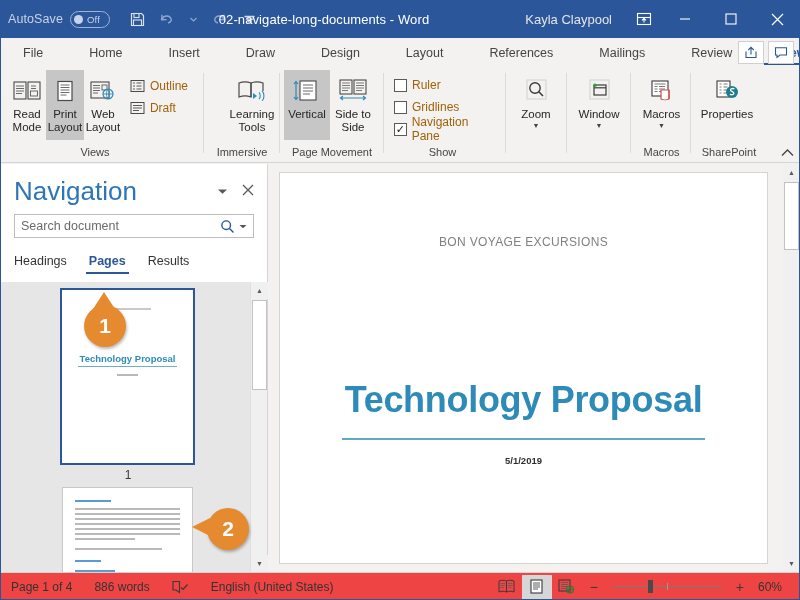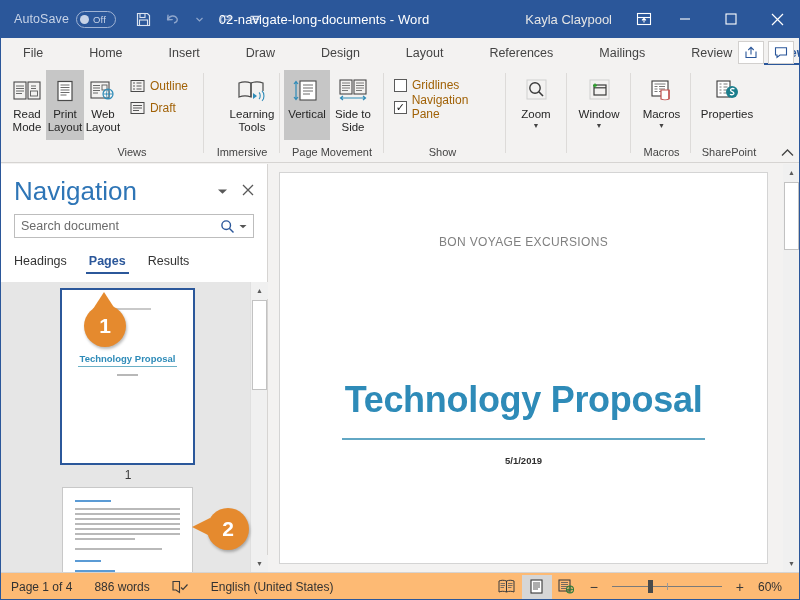--- a/index.html
+++ b/index.html
@@ -15,21 +15,21 @@
     background: #f3f2f1;
   }
 
   
   .titlebar {
     position: absolute; top: 0; left: 0;
     width: 800px; height: 38px;
     background: #2b579a;
     display: flex; align-items: center;
   }
-  .qat { display: flex; align-items: center; height: 38px; padding-left: 14px; gap: 0px; justify-content: flex-end; }
+  .qat { display: flex; align-items: center; height: 38px; padding-left: 8px; gap: 0px; justify-content: flex-end; }
   .autosave-label {
     color: #c7d3e7; font-size: 12.5px; margin-right: 7px; letter-spacing: .1px;
   }
   .toggle {
     width: 40px; height: 17px; border-radius: 9px;
     border: 1px solid #9fb3d4;
     display: flex; align-items: center; padding: 0 2px;
     margin-right: 12px;
   }
   .toggle .knob {
@@ -280,21 +280,21 @@
     text-align: center; font-size: 9.5px; font-weight: bold; color: #2f2f2f;
   }
   .doc-scroll {
     position: absolute; right: 0; top: 0; width: 17px; height: 408px;
     background: #f0f0f0;
   }
 
   
   .statusbar {
     position: absolute; left: 0; top: 572px; width: 800px; height: 28px;
-    background: #fdba74; border-top: 1px solid #d6d4d2;
+    background: #ef4444; border-top: 1px solid #d6d4d2;
     display: flex; align-items: center;
   }
   .sb-item { font-size: 12px; color: #333; padding: 0 11px; display: flex; align-items: center; }
   .sb-right { position: absolute; right: 0; display: flex; align-items: center; height: 28px; }
   .viewbtn {
     width: 30px; height: 24px; display: flex; align-items: center; justify-content: center;
   }
   .viewbtn.active { background: #d6d6d6; }
   .zoom-slider {
     display: flex; align-items: center; gap: 0px; margin: 0 6px; position: relative;
@@ -464,21 +464,21 @@
           </div>
           <div class="smallbtn">
             <svg width="15" height="14" viewBox="0 0 15 14">
                 <rect x="1" y="1.5" width="13" height="11" fill="none" stroke="#4a4a4a" stroke-width="1"></rect>
                 <path d="M3 4.5h9M3 7h9M3 9.5h6" stroke="#5a5a5a" stroke-width="1"></path>
               </svg>
             <span class="sl">Draft</span>
           </div>
         </div>
       </div>
-      <div class="glabel" style="width:190px;margin-left:37px;">Views</div>
+      <div class="glabel" style="width:190px;">Views</div>
     </div>
     <div class="sep" style="left:203px;"></div>
 
     <div class="rgroup" style="left:207px; width:70px;">
       <div class="items">
         <div class="bigbtn w60" style="margin-left:20px;">
           <div class="bi">
             <svg width="32" height="26" viewBox="0 0 32 26">
                 <path d="M3 5c4-1.6 8-1.6 12 0v14c-4-1.6-8-1.6-12 0z" fill="none" stroke="#4a4a4a" stroke-width="1.2"></path>
                 <path d="M15 5c4-1.6 8-1.6 12 0v8" fill="none" stroke="#4a4a4a" stroke-width="1.2"></path>
@@ -519,20 +519,24 @@
           <div class="bl">Side to Side</div>
         </div>
       </div>
       <div class="glabel" style="width:100px;">Page Movement</div>
     </div>
     <div class="sep" style="left:383px;"></div>
 
     <div class="rgroup" style="left:386px; width:113px;">
       <div class="items">
         <div style="margin-left:6px; margin-top:4px;">
+          <div class="smallbtn">
+            <span class="chk"></span>
+            <span class="sl">Ruler</span>
+          </div>
           <div class="smallbtn">
             <span class="chk"></span>
             <span class="sl">Gridlines</span>
           </div>
           <div class="smallbtn">
             <span class="chk">✓</span>
             <span class="sl">Navigation Pane</span>
           </div>
         </div>
       </div>

